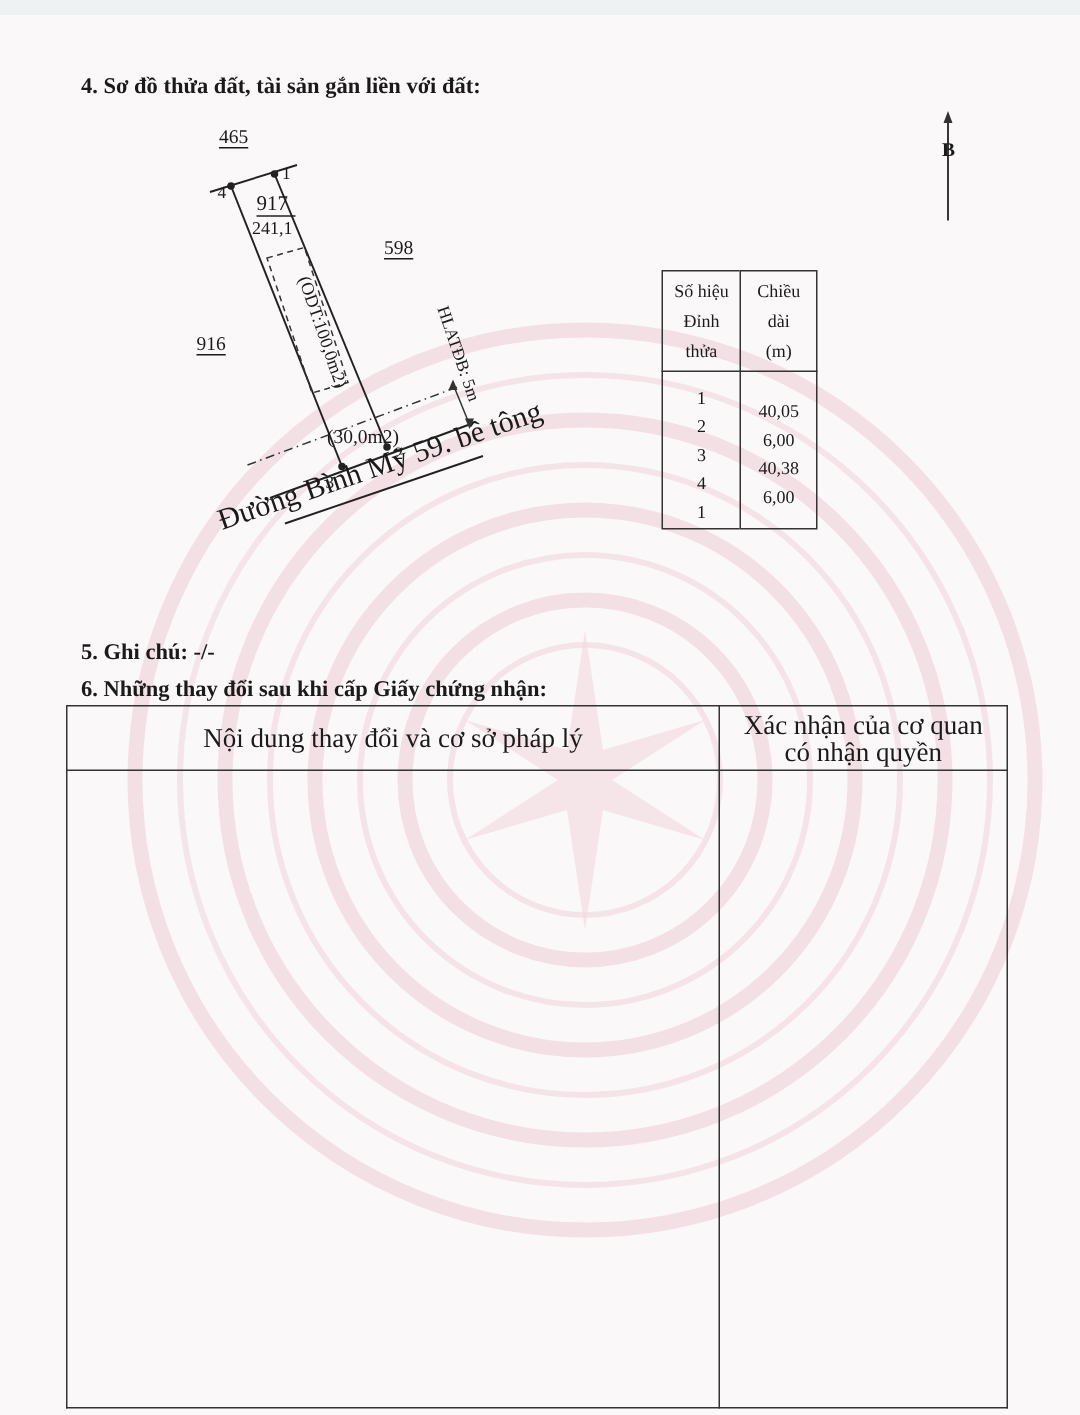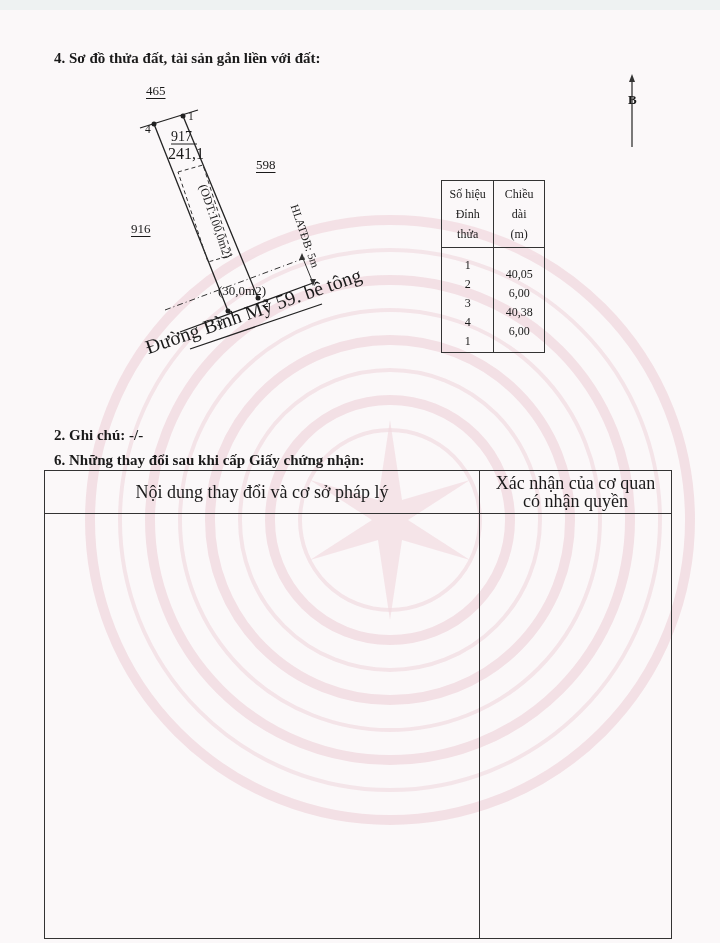--- a/index.html
+++ b/index.html
@@ -93,21 +93,21 @@
   <line x1="171" y1="144" x2="197" y2="144" stroke="#222" stroke-width="1"></line>
 </svg>
 
 <div class="parcel-label" style="left:146px; top:83px;text-align:center;">465</div>
 <div class="parcel-label" style="left:256px; top:157px;">598</div>
 <div class="parcel-label" style="left:131px; top:221px;">916</div>
 
 <div style="position:absolute; left:628px; top:92px; font-weight:bold; font-size:13px;">B</div>
 
 <div style="position:absolute; left:171px; top:129px; font-size:14px;">917</div>
-<div style="position:absolute; left:168px; top:145px; font-size:16px;text-align:center;">241,1</div>
+<div style="position:absolute; left:168px; top:145px; font-size:12px;text-align:center;">241,1</div>
 
 <div style="position:absolute; left:188px; top:110px; font-size:11.5px;">1</div>
 <div style="position:absolute; left:263px; top:297px; font-size:11.5px;">2</div>
 <div style="position:absolute; left:217px; top:316px; font-size:11.5px;">3</div>
 <div style="position:absolute; left:145px; top:123px; font-size:11.5px;">4</div>
 
 <div style="position:absolute; left:176px; top:214px; font-size:12px; transform:rotate(71deg); transform-origin:center; white-space:nowrap;">(ODT:100,0m2)</div>
 <div style="position:absolute; left:218px; top:283px; font-size:13px; white-space:nowrap;">(30,0m2)</div>
 <div style="position:absolute; left:272px; top:230px; font-size:11.5px; transform:rotate(71deg); transform-origin:center; white-space:nowrap;">HLATĐB: 5m</div>
 <div style="position:absolute; left:150px; top:336px; font-size:20px; transform:rotate(-19deg); transform-origin:left bottom; white-space:nowrap;">Đường Bình Mỹ 59. bê tông</div>
@@ -137,21 +137,21 @@
       <td style="padding-top:17px;">
         <div>40,05</div>
         <div>6,00</div>
         <div>40,38</div>
         <div>6,00</div>
       </td>
     </tr>
   </tbody>
 </table>
 
-<div class="heading" id="h5">2. Ghi chú: -/-</div>
+<div class="heading" id="h5">5. Ghi chú: -/-</div>
 <div class="heading" id="h6">6. Những thay đổi sau khi cấp Giấy chứng nhận:</div>
 
 <table class="changes-table">
   <thead>
     <tr>
       <th class="col-content">Nội dung thay đổi và cơ sở pháp lý</th>
       <th class="col-confirm">
         <div>Xác nhận của cơ quan</div>
         <div>có nhận quyền</div>
       </th>

